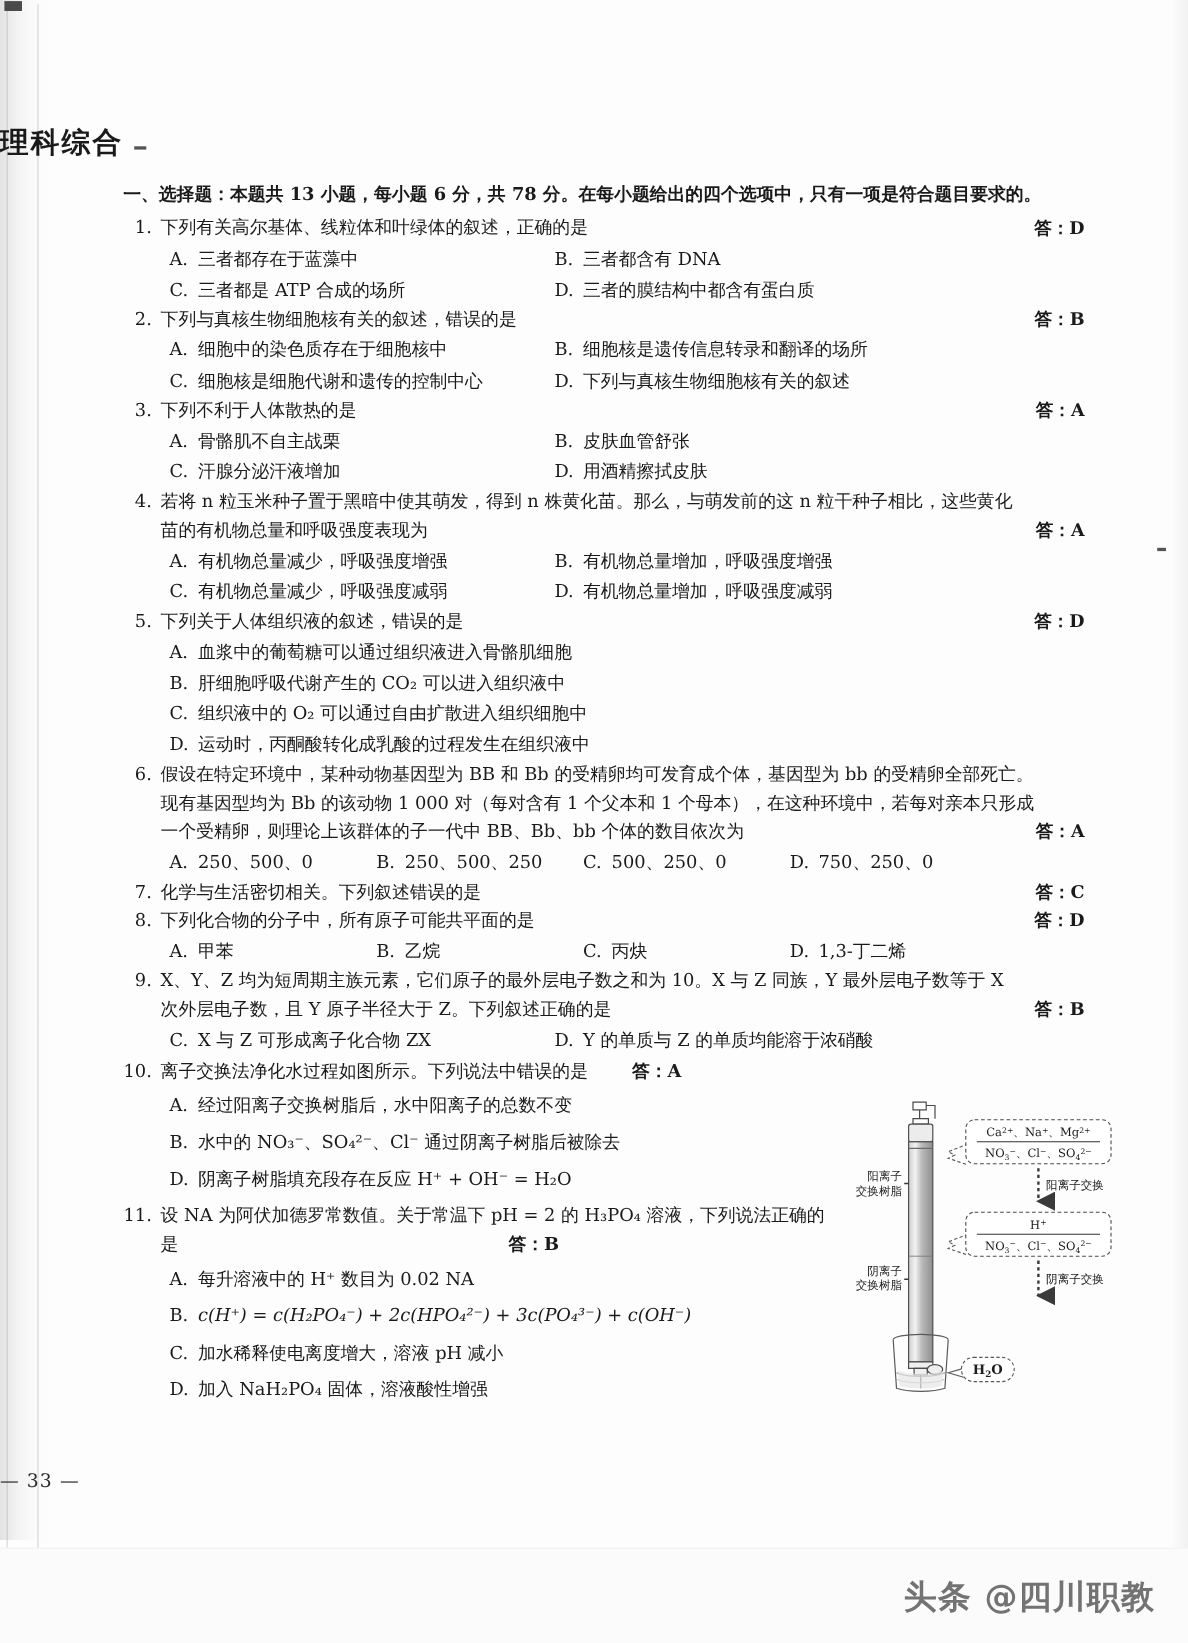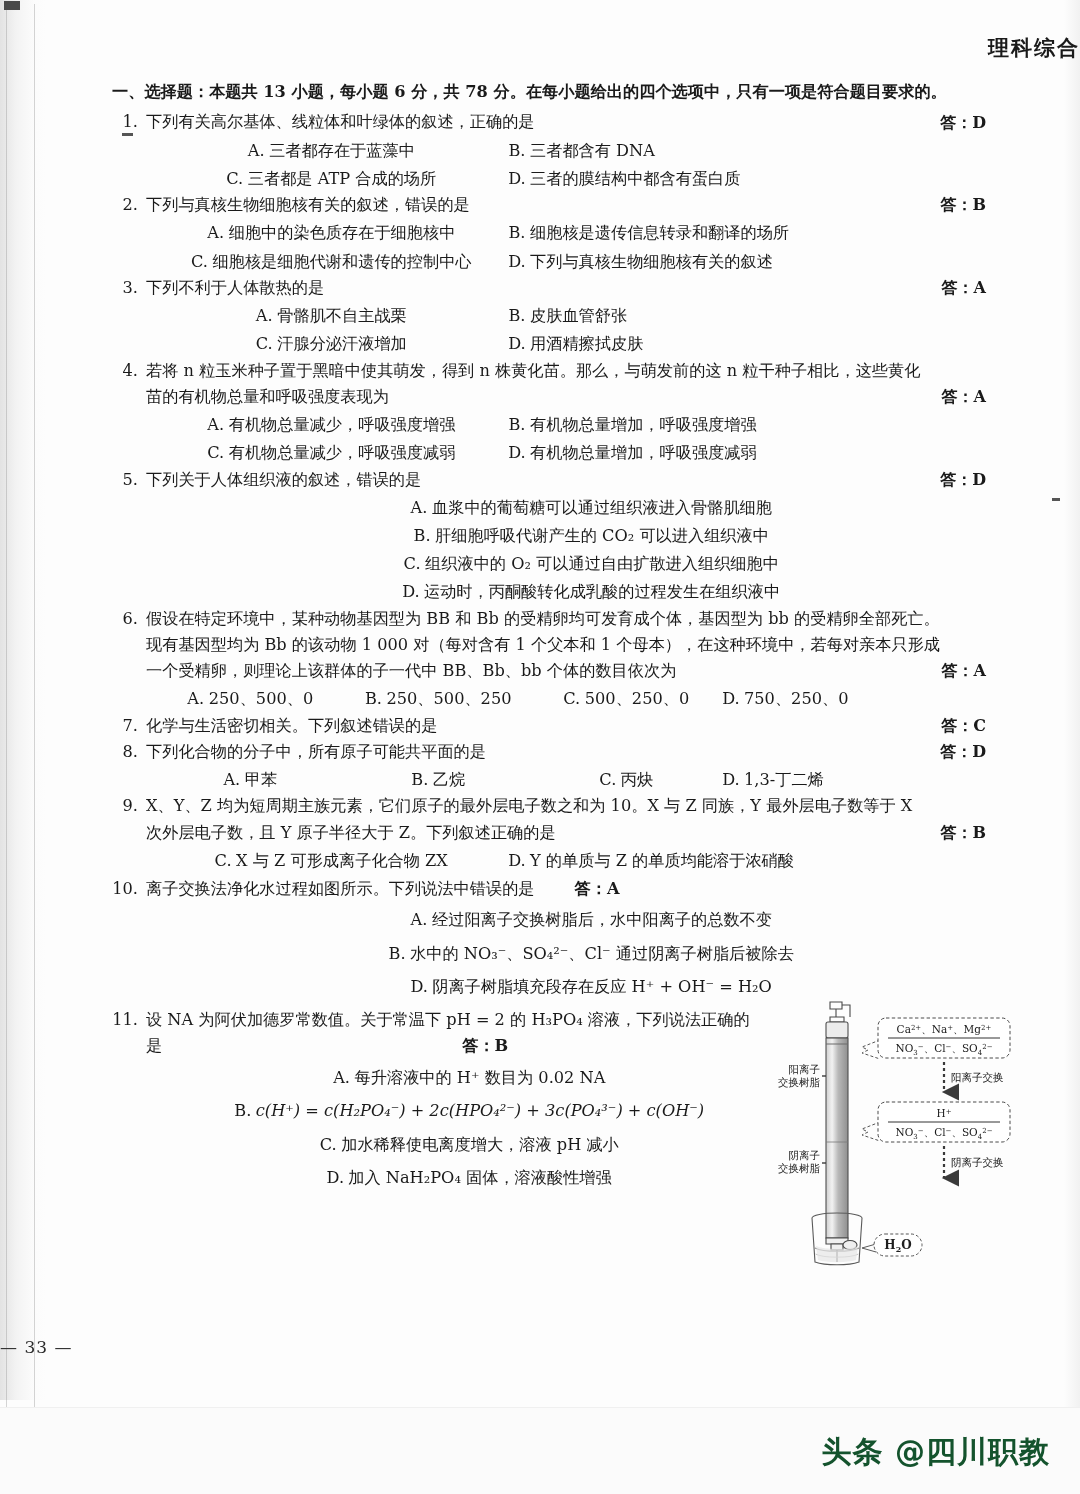--- a/index.html
+++ b/index.html
@@ -75,25 +75,25 @@
   }
 
   
   #sheet {
     position: absolute;
     left: 0; top: 0;
     width: 1080px;
     height: 1410px;
   }
   .doc-title {
-    text-align: right;
-    font-size: 21px;
+    text-align: left;
+    font-size: 26px;
     font-weight: bold;
     letter-spacing: 2px;
-    margin: 34px 0 0 0;
+    margin: 112px 0 0 0;
     font-family: "DejaVu Serif", "Liberation Serif", serif;
   }
   .section-head {
     margin: 18px 0 0 0;
     padding: 0 78px 0 112px;
     font-size: 16.2px;
     font-weight: bold;
     line-height: 1.45;
     text-align: justify;
   }
@@ -133,21 +133,20 @@
   }
   .ans-inline {
     display: inline-block;
     font-weight: bold;
     margin-left: 74px;
     white-space: nowrap;
   }
   .opts {
     display: block;
     padding-left: 42px;
-    text-align: center;
   }
   .opt-row {
     display: flex;
     margin-top: 2px;
   }
   .opt {
     flex: 0 0 auto;
   }
   .opt.half { width: 350px; }
   .opt.q4a { width: 188px; }
@@ -183,21 +182,21 @@
     letter-spacing: 1px;
     color: #2b2b2b;
   }
   .watermark {
     position: absolute;
     right: 30px;
     top: 1432px;
     font-family: "DejaVu Sans", "Liberation Sans", sans-serif;
     font-size: 30px;
     font-weight: bold;
-    color: #14532d;
+    color: #737373;
     letter-spacing: 1px;
     white-space: nowrap;
   }
 </style>
 </head>
 <body>
 
 <div id="page">
 
   <div class="scan-left-curl"></div>

